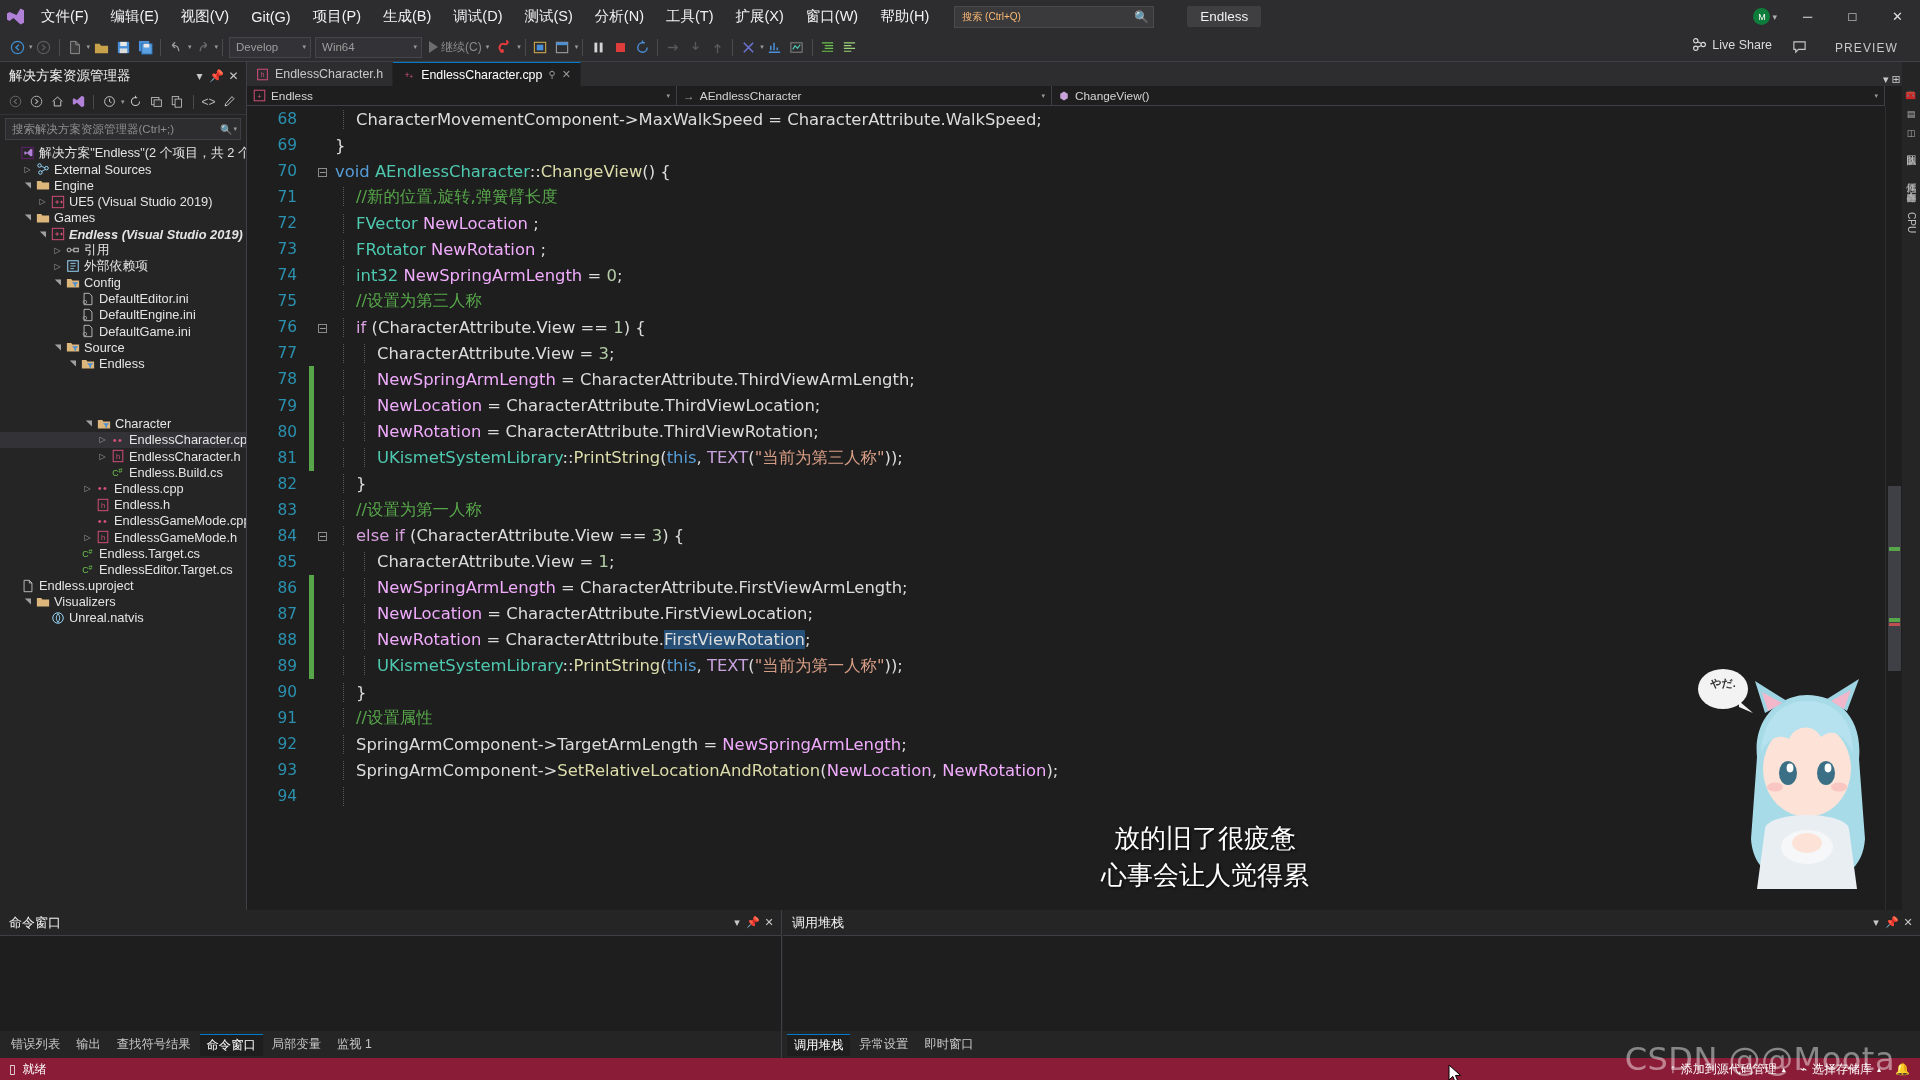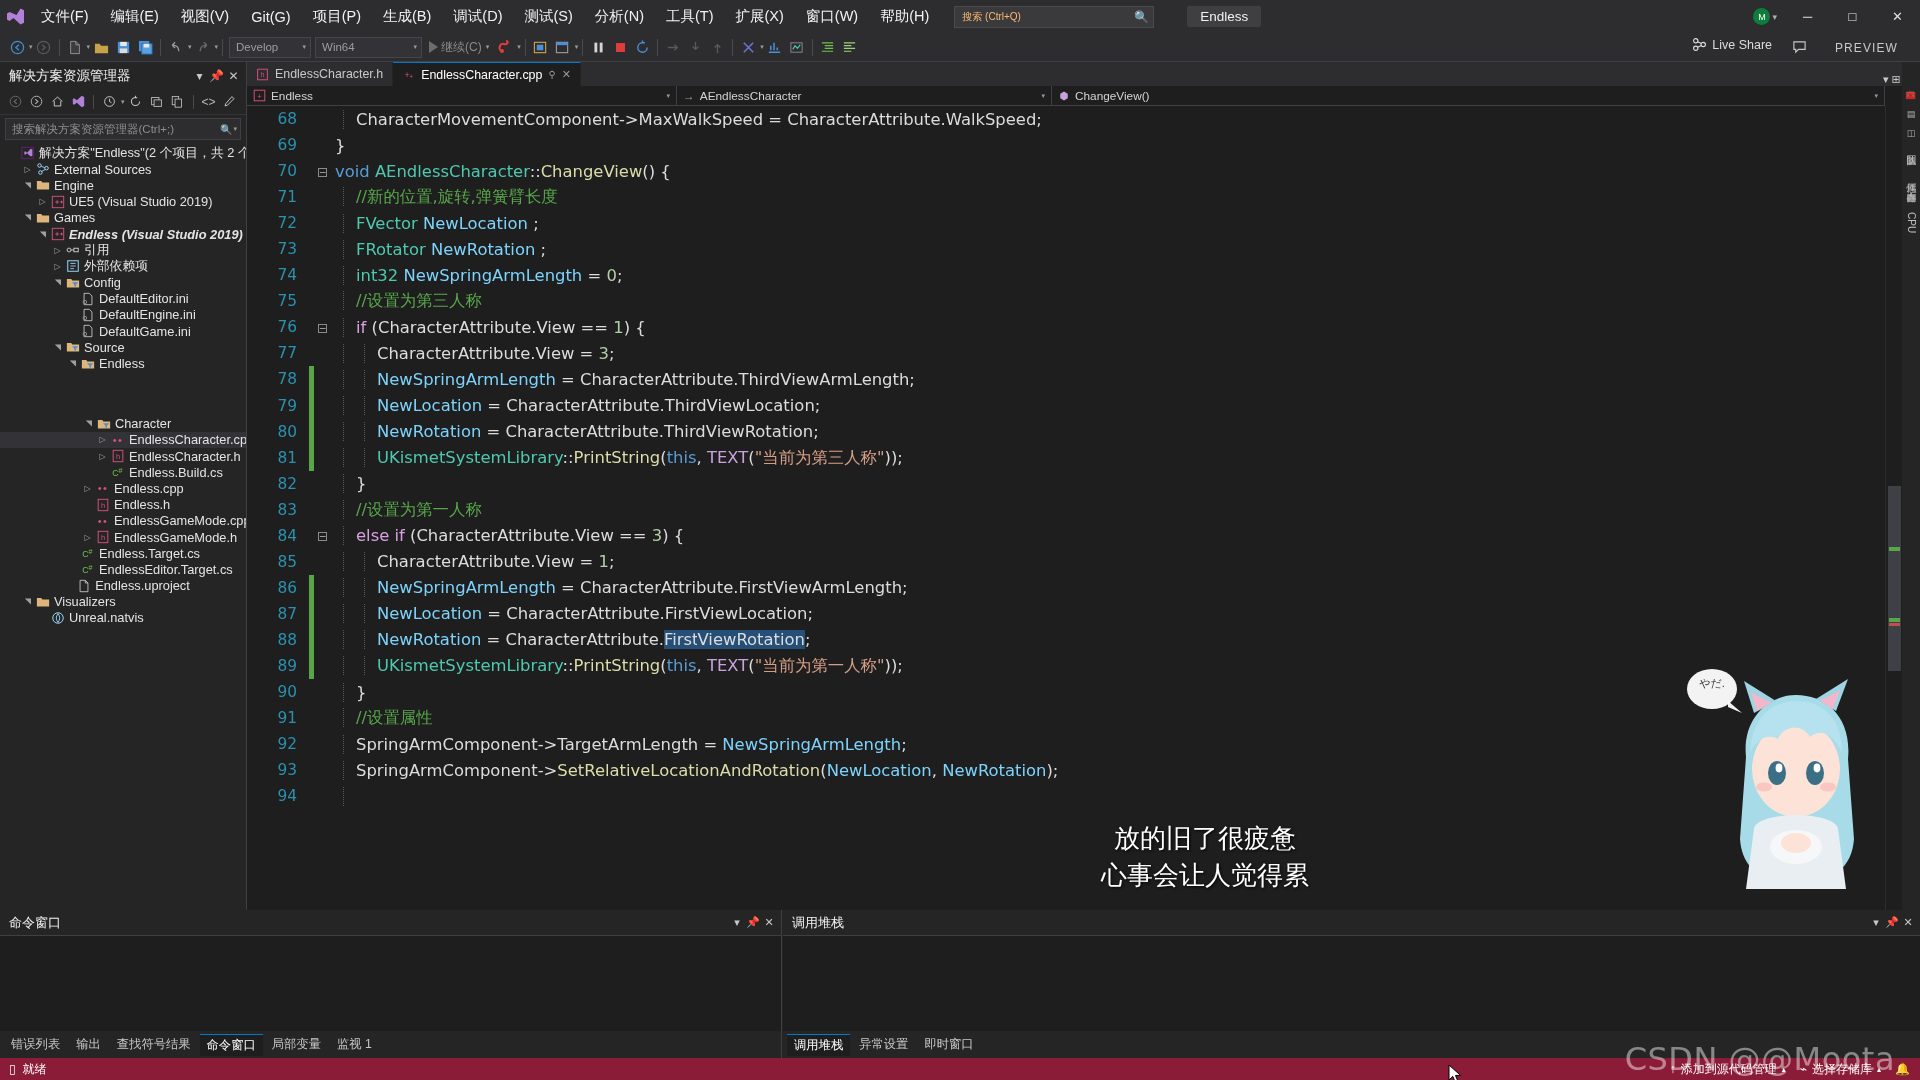--- a/index.html
+++ b/index.html
@@ -167,21 +167,21 @@
     display: inline-block; width: 9px; height: 9px; border: 1px solid #8a8a8a;
     line-height: 7px; font-size: 9px; color: #c0c0c0; text-align: center;
   }
   .ctext { padding-left: 4px; }
   .ind { border-left: 1px dotted #5a5a5a; }
   
   .c-kw   { color: #569cd6; }
   .c-ctl  { color: #d8a0df; }
   .c-type { color: #4ec9b0; }
   .c-fn   { color: #dcdcaa; }
-  .c-var  { color: #7dd3fc; }
+  .c-var  { color: #f0abfc; }
   .c-txt  { color: #dcdcdc; }
   .c-cmt  { color: #57a64a; }
   .c-num  { color: #b5cea8; }
   .c-str  { color: #d69d85; }
   .c-cls  { color: #4ec9b0; }
   .c-macro{ color: #c8a2dd; }
   .sel-hl { background: #264f78; }
   .caret-bar { display:inline-block; width:1px; height:18px; background:#fff; vertical-align:-3px; margin:0 -1px; }
 
   
@@ -248,22 +248,23 @@
     position: absolute; left: 0; bottom: 0; width: 1920px; height: 22px;
     background: #8b1c37; display: flex; align-items: center;
     font-size: 12px; color: #fff;
   }
   .sb-left { display: flex; align-items: center; gap: 7px; padding-left: 9px; }
   .sb-right { margin-left: auto; display: flex; align-items: center; gap: 14px; padding-right: 10px; }
   .sb-item { display: flex; align-items: center; gap: 5px; }
 
   
   .anime {
-    position: absolute; right: 16px; bottom: 184px; width: 220px; height: 235px;
+    position: absolute; right: 5px; bottom: 184px; width: 220px; height: 235px;
     pointer-events: none;
+    font-weight: bold;
   }
   .subtitle {
     position: absolute; right: 455px; bottom: 185px; width: 520px;
     text-align: center; color: #fff; font-size: 26px; line-height: 1.45;
     text-shadow: 1px 1px 3px rgba(0,0,0,.9); font-family: "DejaVu Sans", sans-serif;
   }
   .csdn-wm {
     position: absolute; right: 25px; bottom: 2px; font-size: 32px; color: rgba(255,255,255,.45);
     font-family: "DejaVu Sans", sans-serif; letter-spacing: .5px; pointer-events: none;
   }
@@ -783,21 +784,21 @@
         <div class="trow" style="padding-left: 66px;">
           <span class="arrow"></span>
           <span class="ticon">
             <svg width="14" height="14" viewBox="0 0 16 16">
               <text x="1.5" y="12" font-size="10" fill="#6cc24a" font-family="sans-serif">C</text>
               <text x="8.5" y="9" font-size="8" fill="#6cc24a" font-family="sans-serif">#</text>
             </svg>
           </span>
           <span class="tlbl">EndlessEditor.Target.cs</span>
         </div>
-        <div class="trow" style=" justify-content: center;">
+        <div class="trow" style="">
           <span class="arrow"></span>
           <span class="ticon">
             <svg width="14" height="14" viewBox="0 0 16 16">
               <path d="M3.5 1.5 h6 l3 3 v10 h-9z" fill="none" stroke="#c8c8c8" stroke-width="1"></path>
               <path d="M9.5 1.5 v3 h3" fill="none" stroke="#c8c8c8" stroke-width="1"></path>
             </svg>
           </span>
           <span class="tlbl">Endless.uproject</span>
         </div>
         <div class="trow" style="padding-left: 21px;">

